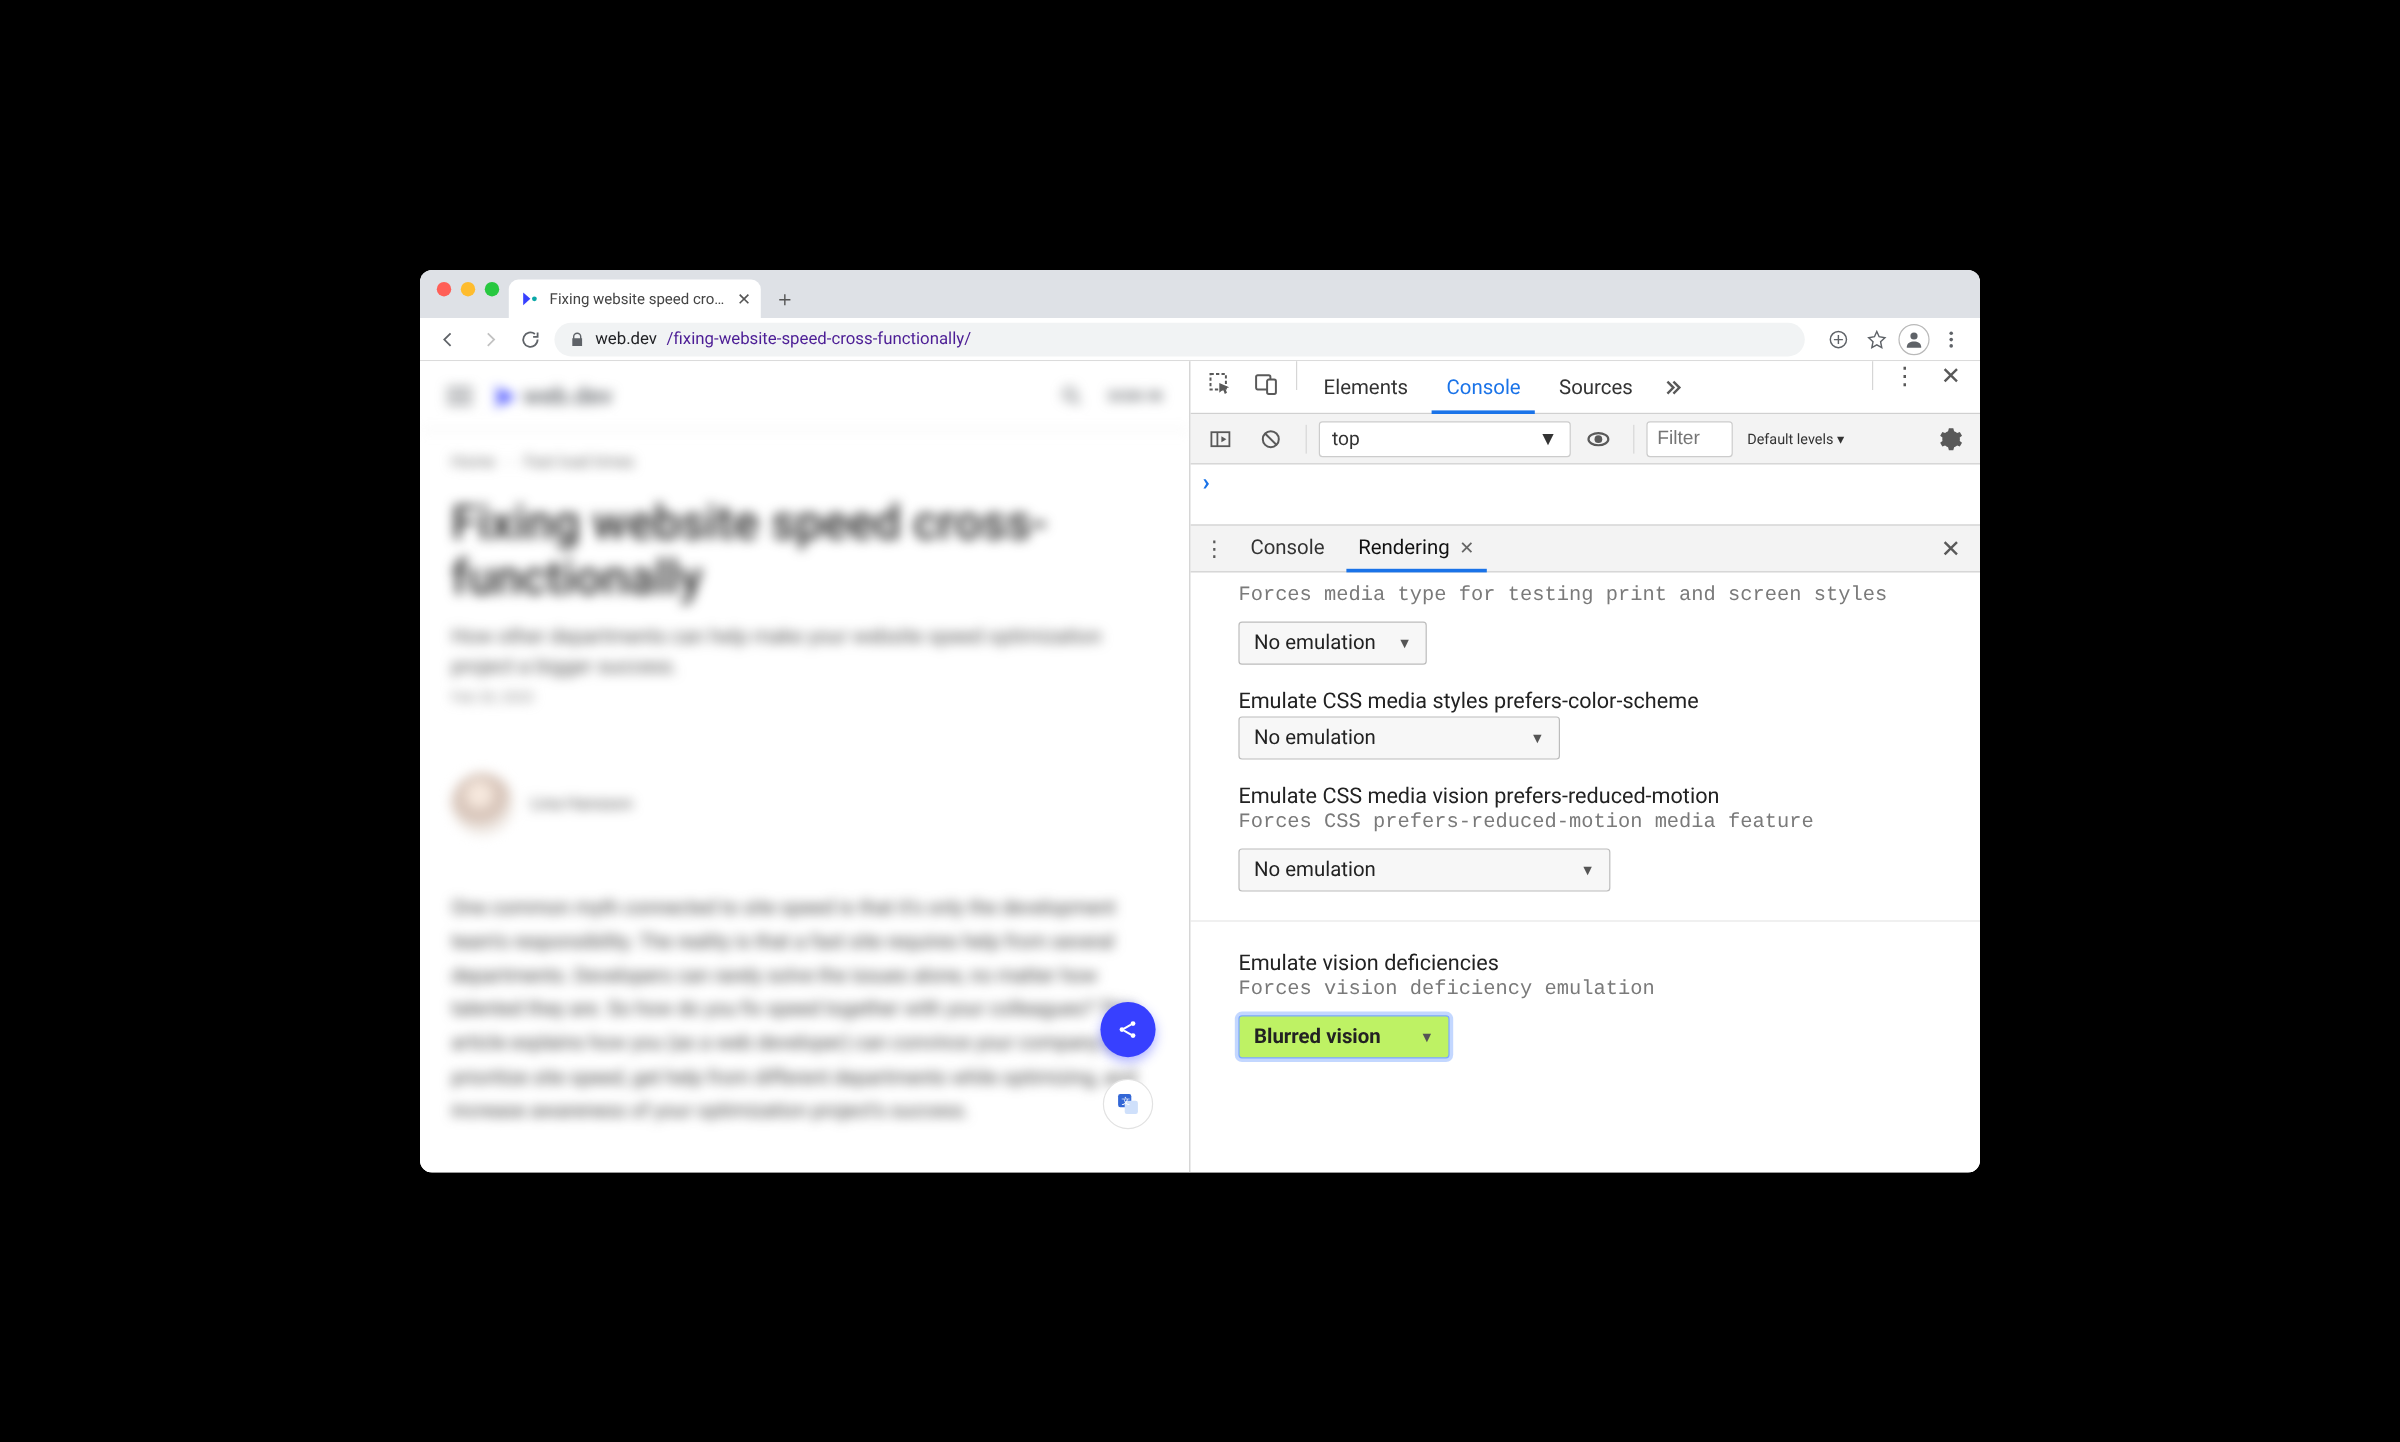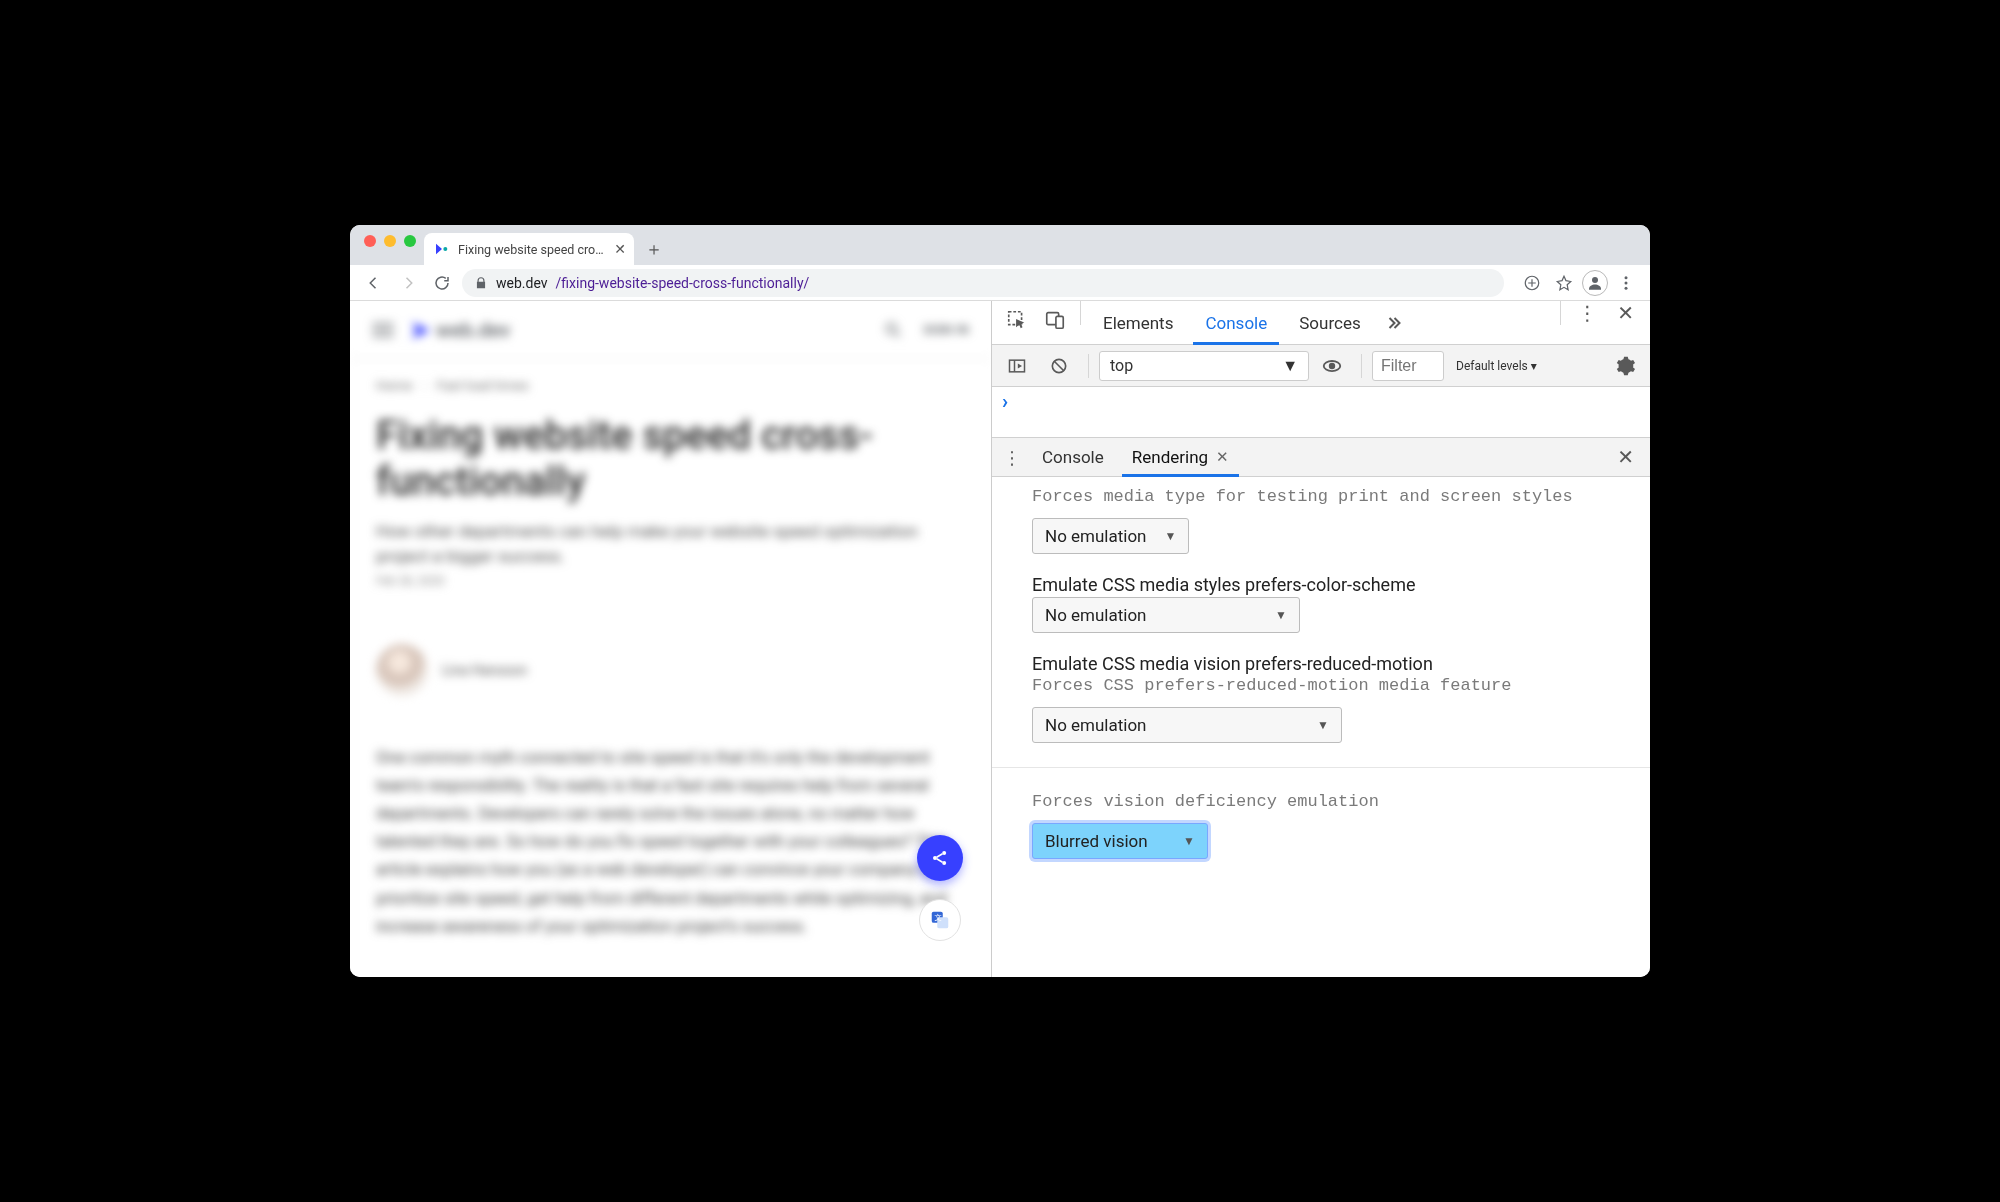--- a/index.html
+++ b/index.html
@@ -235,21 +235,21 @@
   .section{padding:6px 40px 14px;}
   .section + .section.border-top{border-top:1px solid #e6e6e6;margin-top:10px;padding-top:24px;}
   .sec-title{font-size:18px;color:#222;margin-bottom:2px;}
   .sec-desc{font-size:17px;color:#7a7a7a;margin-bottom:12px;font-family:Liberation Mono, monospace;}
   .dt-select{
     height:36px;border:1px solid #bcbcbc;border-radius:3px;background:#f7f7f7;
     display:inline-flex;align-items:center;justify-content:space-between;
     padding:0 12px;font-size:17px;color:#222;cursor:pointer;gap:18px;min-width:150px;
   }
   .dt-select .caret{color:#555;font-size:12px;}
-  .dt-select.focus-ring{border:1px solid #7aa7ff;box-shadow:0 0 0 3px rgba(122,167,255,.45);background:#7dd3fc;}
+  .dt-select.focus-ring{border:1px solid #7aa7ff;box-shadow:0 0 0 3px rgba(122,167,255,.45);background:#bef264;font-weight:bold;}
 
   svg { display:block; }
 </style>
 </head>
 <body>
 
 <div class="chrome-window">
 
   <div class="tab-strip">
     <div class="traffic-lights">
@@ -486,20 +486,21 @@
         <div class="section">
           <div class="sec-title">Emulate CSS media vision prefers-reduced-motion</div>
           <div class="sec-desc">Forces CSS prefers-reduced-motion media feature</div>
           <div class="dt-select" style="min-width:310px">
             <span>No emulation</span>
             <span class="caret">▼</span>
           </div>
         </div>
 
         <div class="section border-top">
+          <div class="sec-title">Emulate vision deficiencies</div>
           <div class="sec-desc">Forces vision deficiency emulation</div>
           <div class="dt-select focus-ring" style="min-width:176px">
             <span>Blurred vision</span>
             <span class="caret">▼</span>
           </div>
         </div>
 
       </div>
     </div>
   </div>

